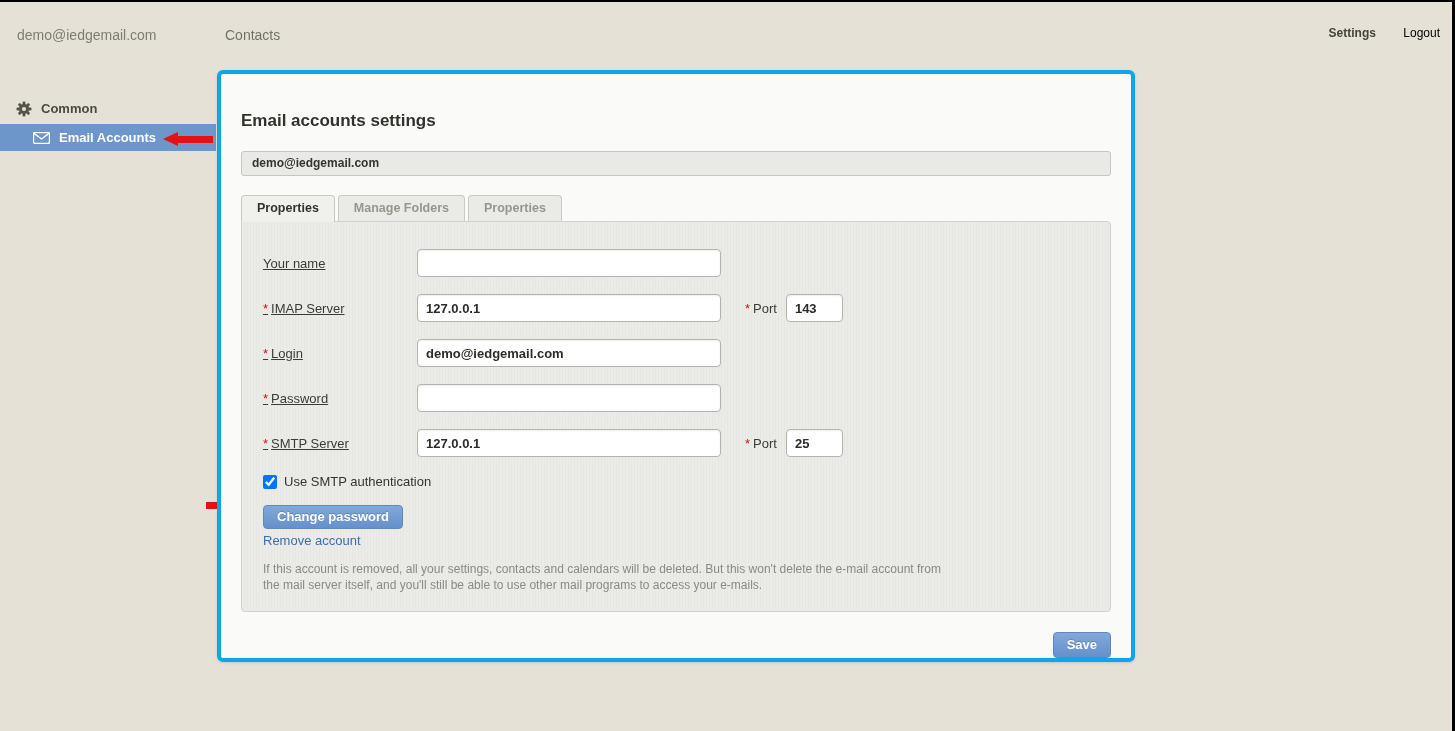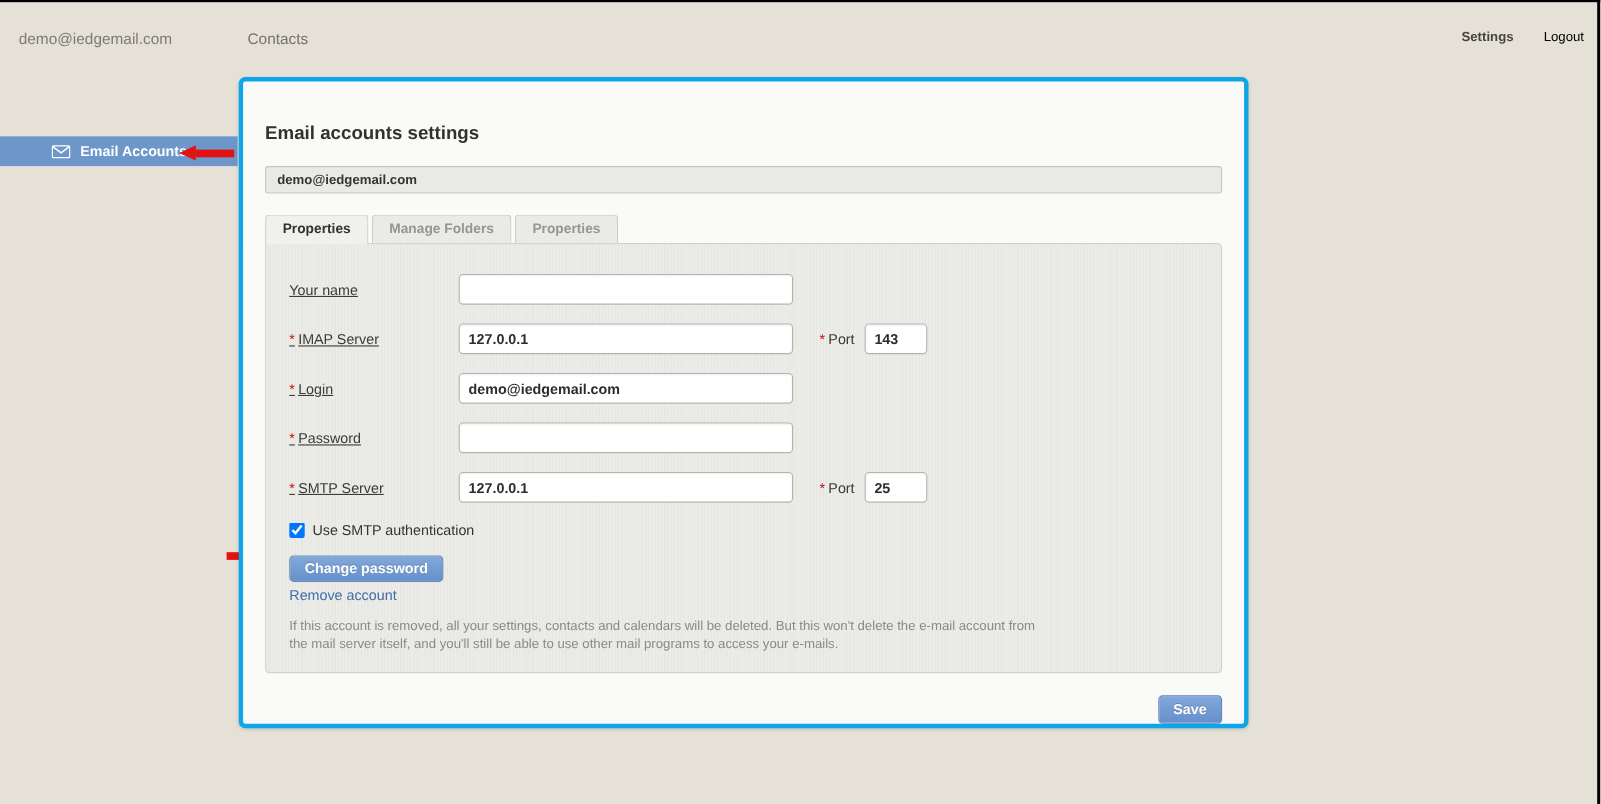--- a/index.html
+++ b/index.html
@@ -22,21 +22,21 @@
   .topbar-contacts { position:absolute; left:225px; top:25px; font-size:14px; color:#73726a; cursor:pointer; }
   .topbar-right { position:absolute; right:12px; top:24px; font-size:12px; }
   .topbar-right span { margin-left:24px; cursor:pointer; }
   .lnk-settings { color:#45443d; font-weight:bold; }
   .lnk-logout { color:#000000; }
 
   
   .side-item { position:absolute; left:0; display:flex; align-items:center; cursor:pointer; }
   .side-common { top:94px; width:216px; height:25px; padding-left:16px; }
   .side-common .side-label { color:#4b4a42; font-weight:bold; font-size:13px; margin-left:9px; }
-  .side-accounts { top:122px; width:216px; height:27px; padding-left:47px; background:#6d96cb; }
+  .side-accounts { top:122px; width:216px; height:27px; padding-left:33px; background:#6d96cb; }
   .side-accounts .side-label { color:#ffffff; font-weight:bold; font-size:13px; margin-left:9px; }
   .icon-svg { display:block; }
 
   
   .arrow { position:absolute; display:flex; align-items:center; }
   .arrow .shaft { height:7px; background:#e21310; }
   .arrow-left-anno { left:163px; top:130px; }
   .arrow-left-anno .head { width:0; height:0; border-top:7px solid transparent; border-bottom:7px solid transparent; border-right:15px solid #e21310; }
   .arrow-left-anno .shaft { width:35px; }
   .arrow-right-anno { left:206px; top:496px; }
@@ -115,20 +115,35 @@
 
   <div class="topbar">
     <div class="topbar-email">demo@iedgemail.com</div>
     <div class="topbar-contacts">Contacts</div>
     <div class="topbar-right">
       <span class="lnk-settings">Settings</span>
       <span class="lnk-logout">Logout</span>
     </div>
   </div>
 
+  <div class="side-item side-common">
+    <span>
+      <svg class="icon-svg" width="16" height="16" viewBox="0 0 16 16">
+        <g fill="#55534b">
+          <rect x="6.6" y="0.5" width="2.8" height="15" rx="1"></rect>
+          <rect x="0.5" y="6.6" width="15" height="2.8" rx="1"></rect>
+          <rect x="6.6" y="0.5" width="2.8" height="15" rx="1" transform="rotate(45 8 8)"></rect>
+          <rect x="0.5" y="6.6" width="15" height="2.8" rx="1" transform="rotate(45 8 8)"></rect>
+          <circle cx="8" cy="8" r="5"></circle>
+        </g>
+        <circle cx="8" cy="8" r="2.1" fill="#e5e1d7"></circle>
+      </svg>
+    </span>
+    <span class="side-label">Common</span>
+  </div>
 
   <div class="side-item side-accounts">
     <span>
       <svg class="icon-svg" width="17" height="12" viewBox="0 0 17 12">
         <rect x="0.5" y="0.5" width="16" height="11" rx="1.5" fill="none" stroke="#ffffff" stroke-width="1.4"></rect>
         <path d="M1 1.4 L8.5 7 L16 1.4" fill="none" stroke="#ffffff" stroke-width="1.4"></path>
       </svg>
     </span>
     <span class="side-label">Email Accounts</span>
   </div>

